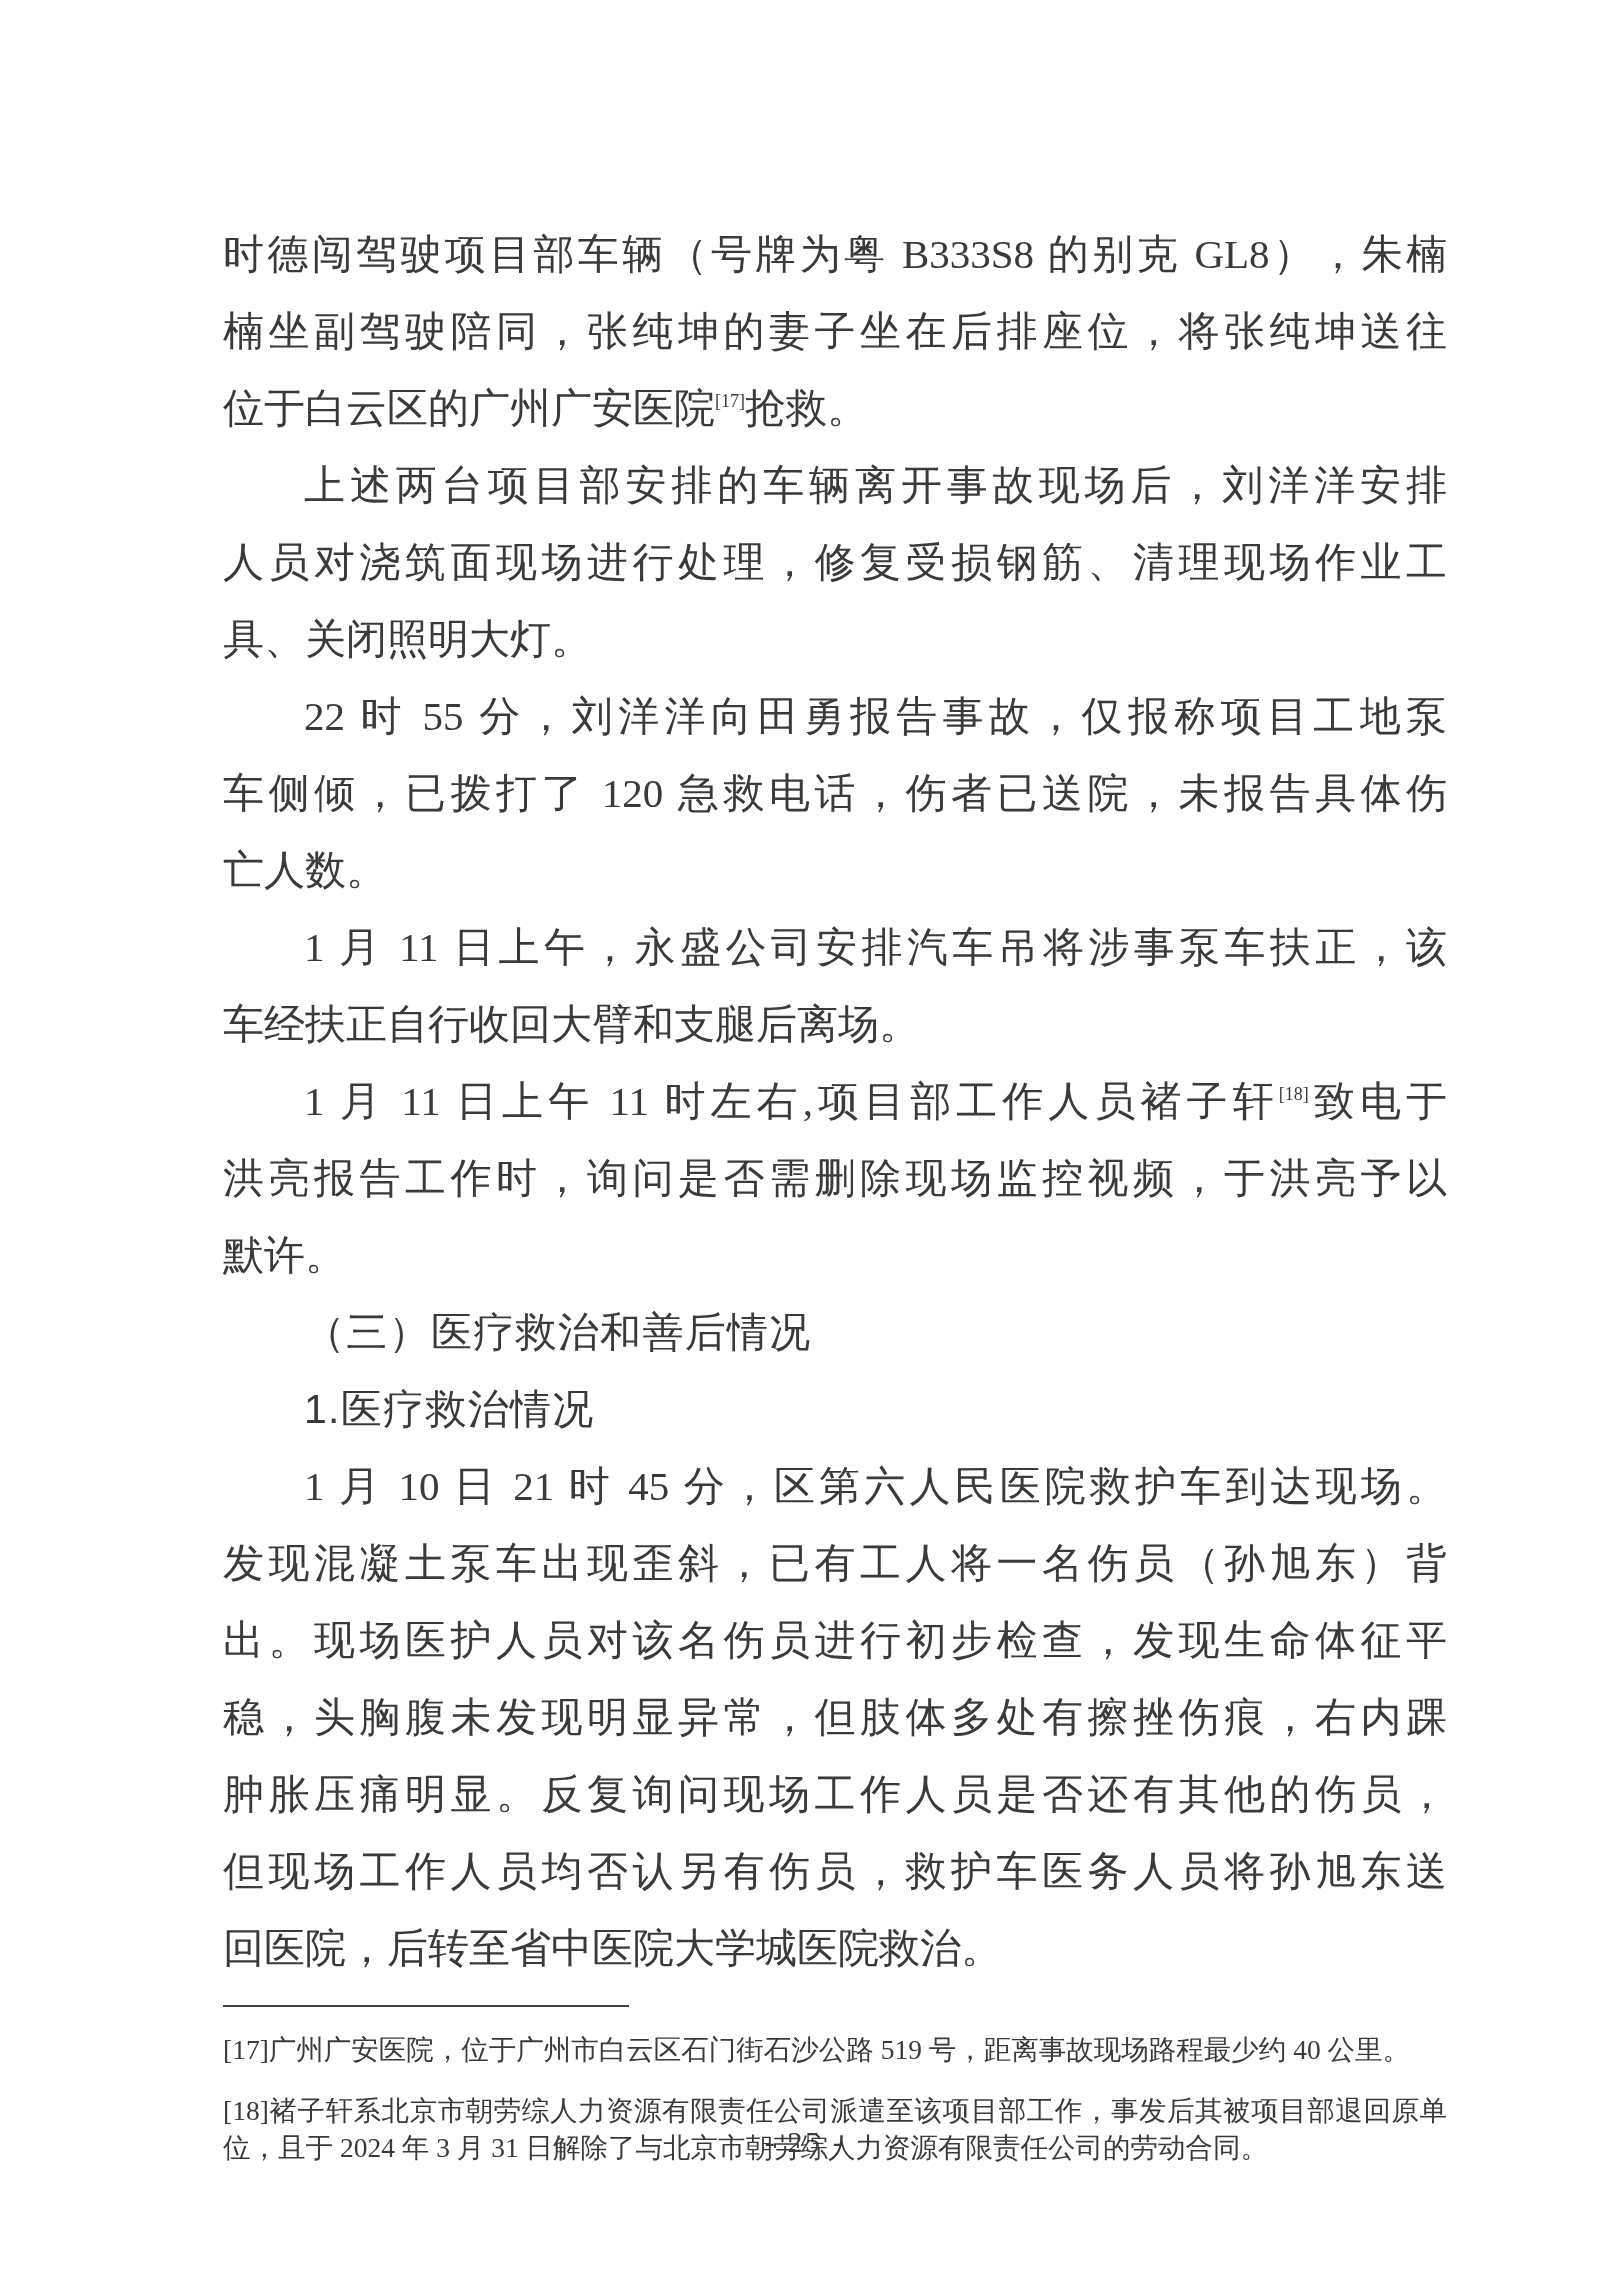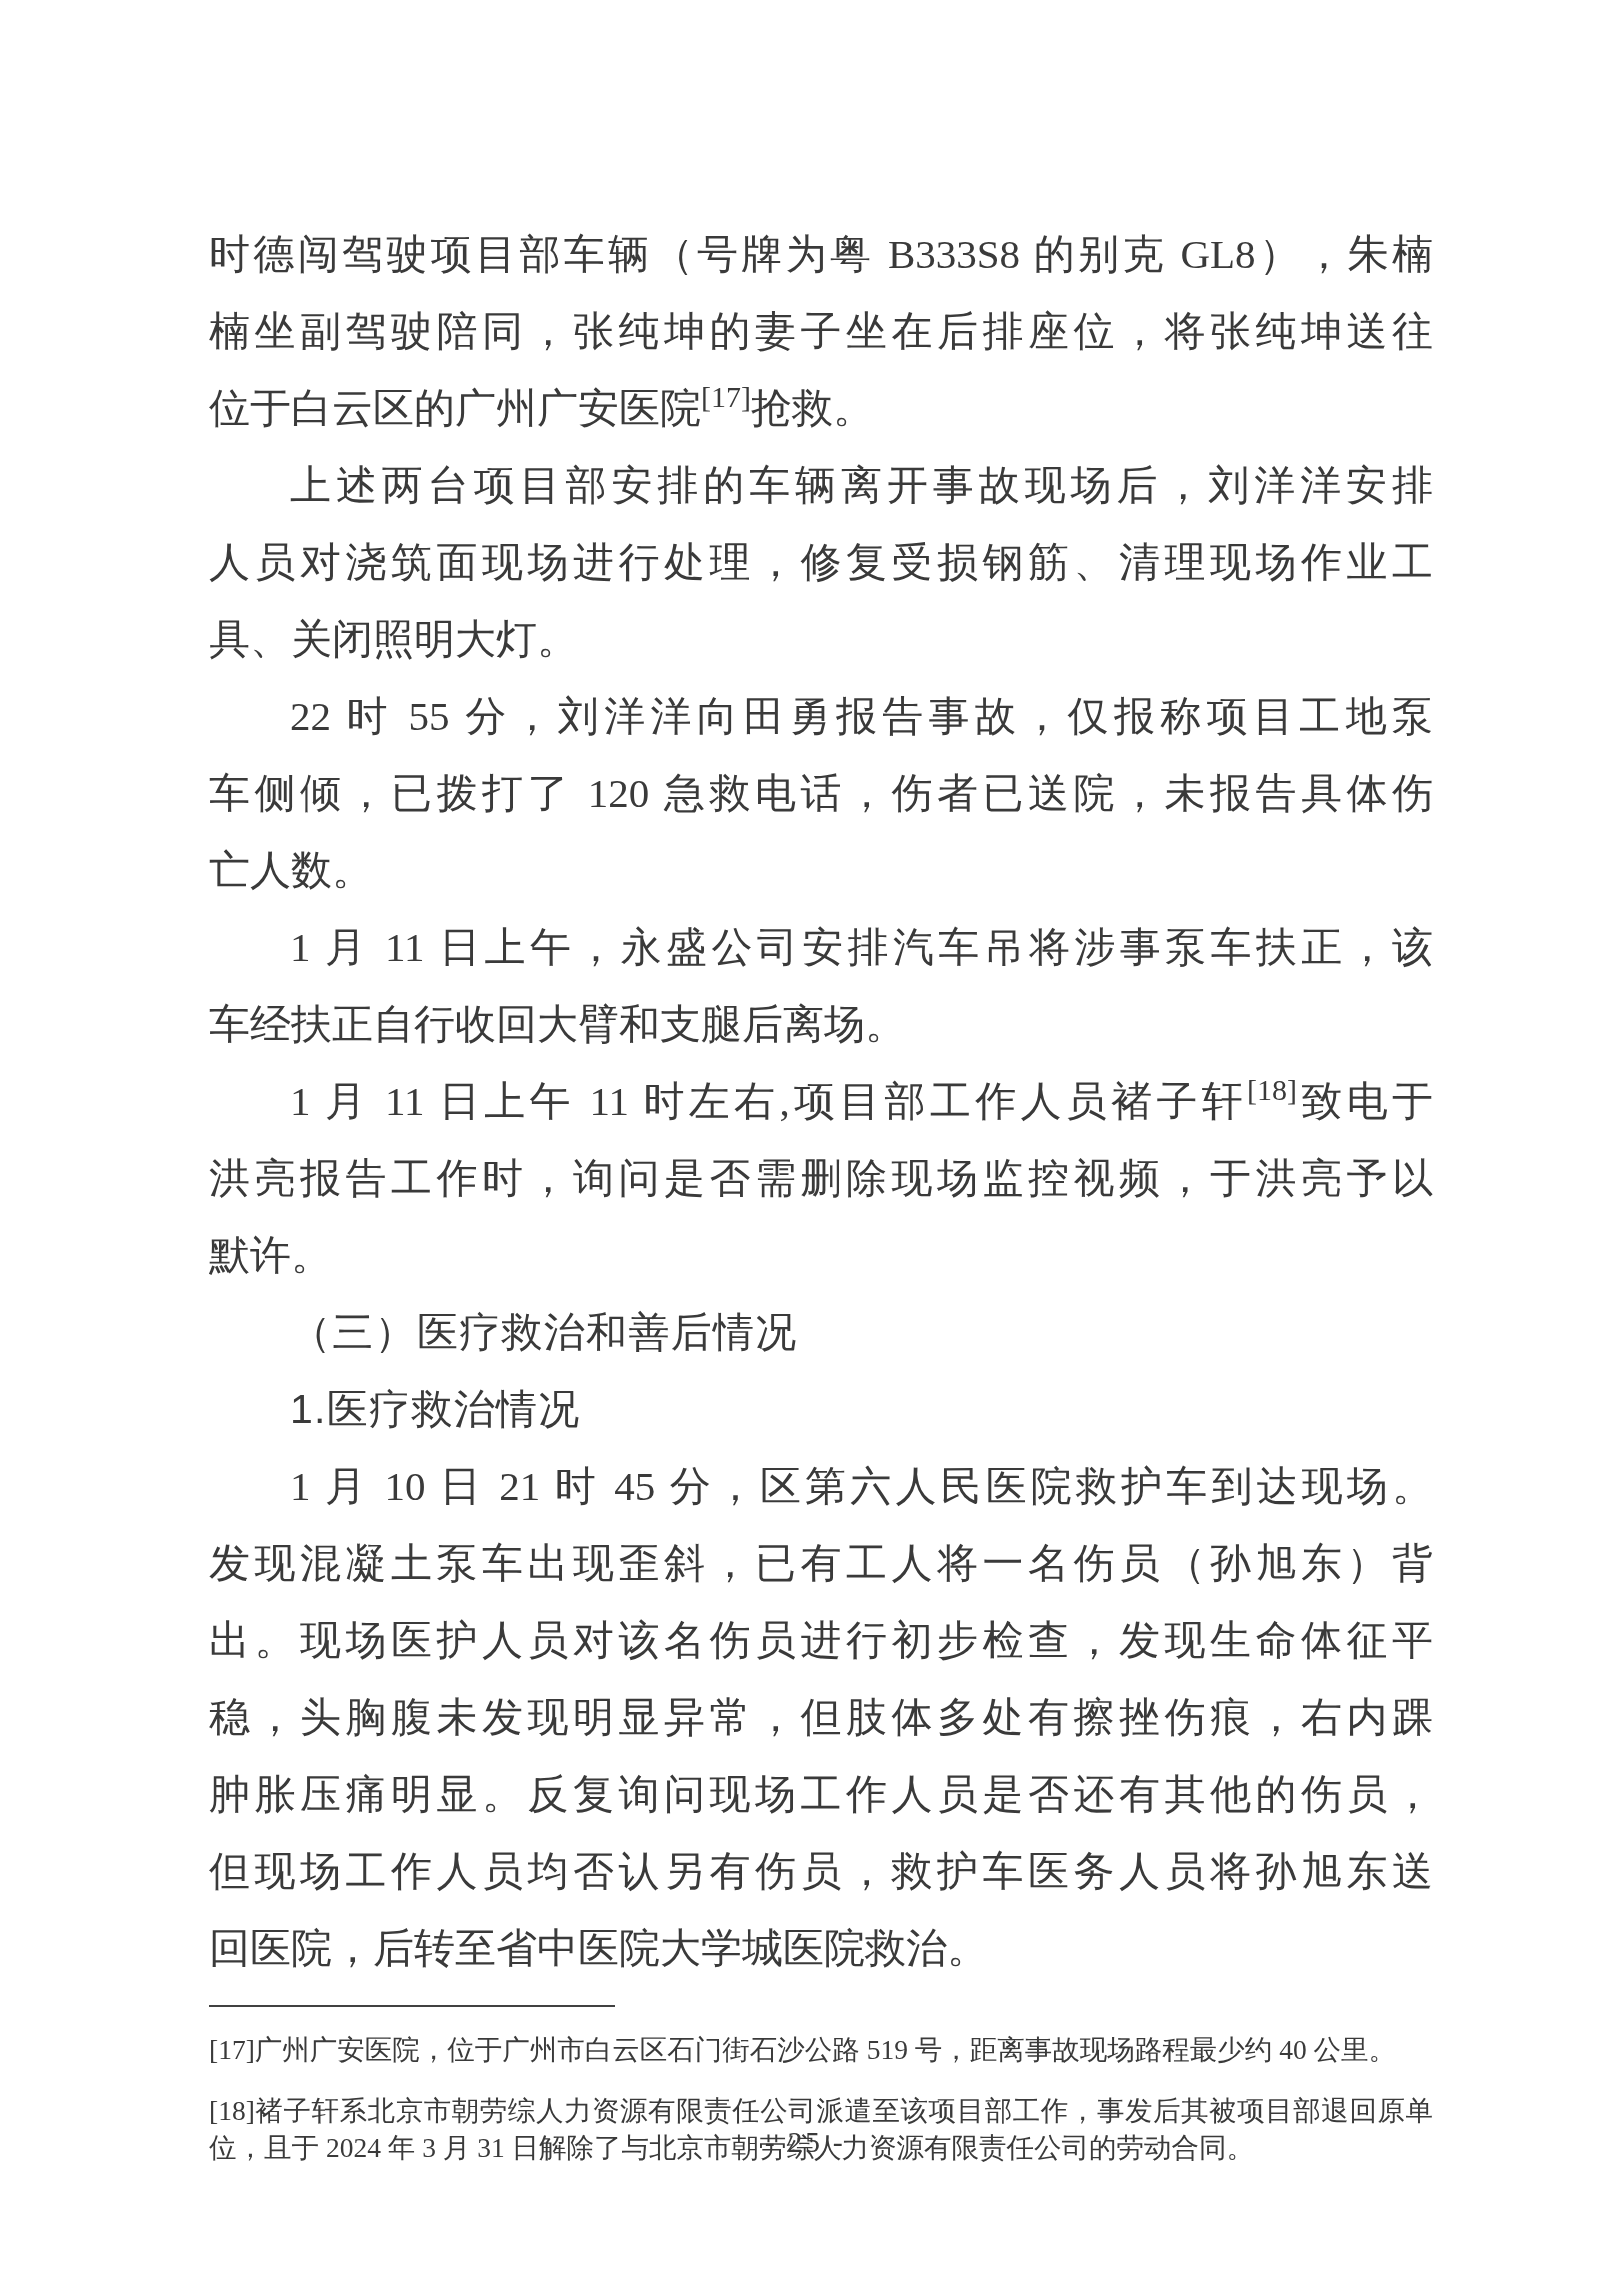--- a/index.html
+++ b/index.html
@@ -12,41 +12,41 @@
     width:1623px;
     height:2295px;
     margin:0 auto;
     background:var(--paper);
     font-family:"Liberation Serif", serif;
     color:var(--ink);
     overflow:hidden;
   }
   .content{
     position:absolute;
-    left:209px;
+    left:223px;
     top:216px;
     width:1224px;
   }
   
   .bline{
     font-size:41px;
     line-height:77px;
     text-align:justify;
     text-align-last:left;
     white-space:normal;
   }
   .bline.full{ text-align-last:justify; }
   .bline.indent{ padding-left:81px; }
   .bline.bold{
     font-family:"Liberation Sans", sans-serif;
     font-weight:400;
     letter-spacing:1.3px;
   }
   sup.fn-ref{
-    font-size:30px;
+    font-size:18px;
     line-height:0;
     vertical-align:super;
   }
   .fn-sep{
     margin-top:18.3px;
     width:406px;
     height:0;
     border-top:2.6px solid #414141;
   }
   .footnotes{

